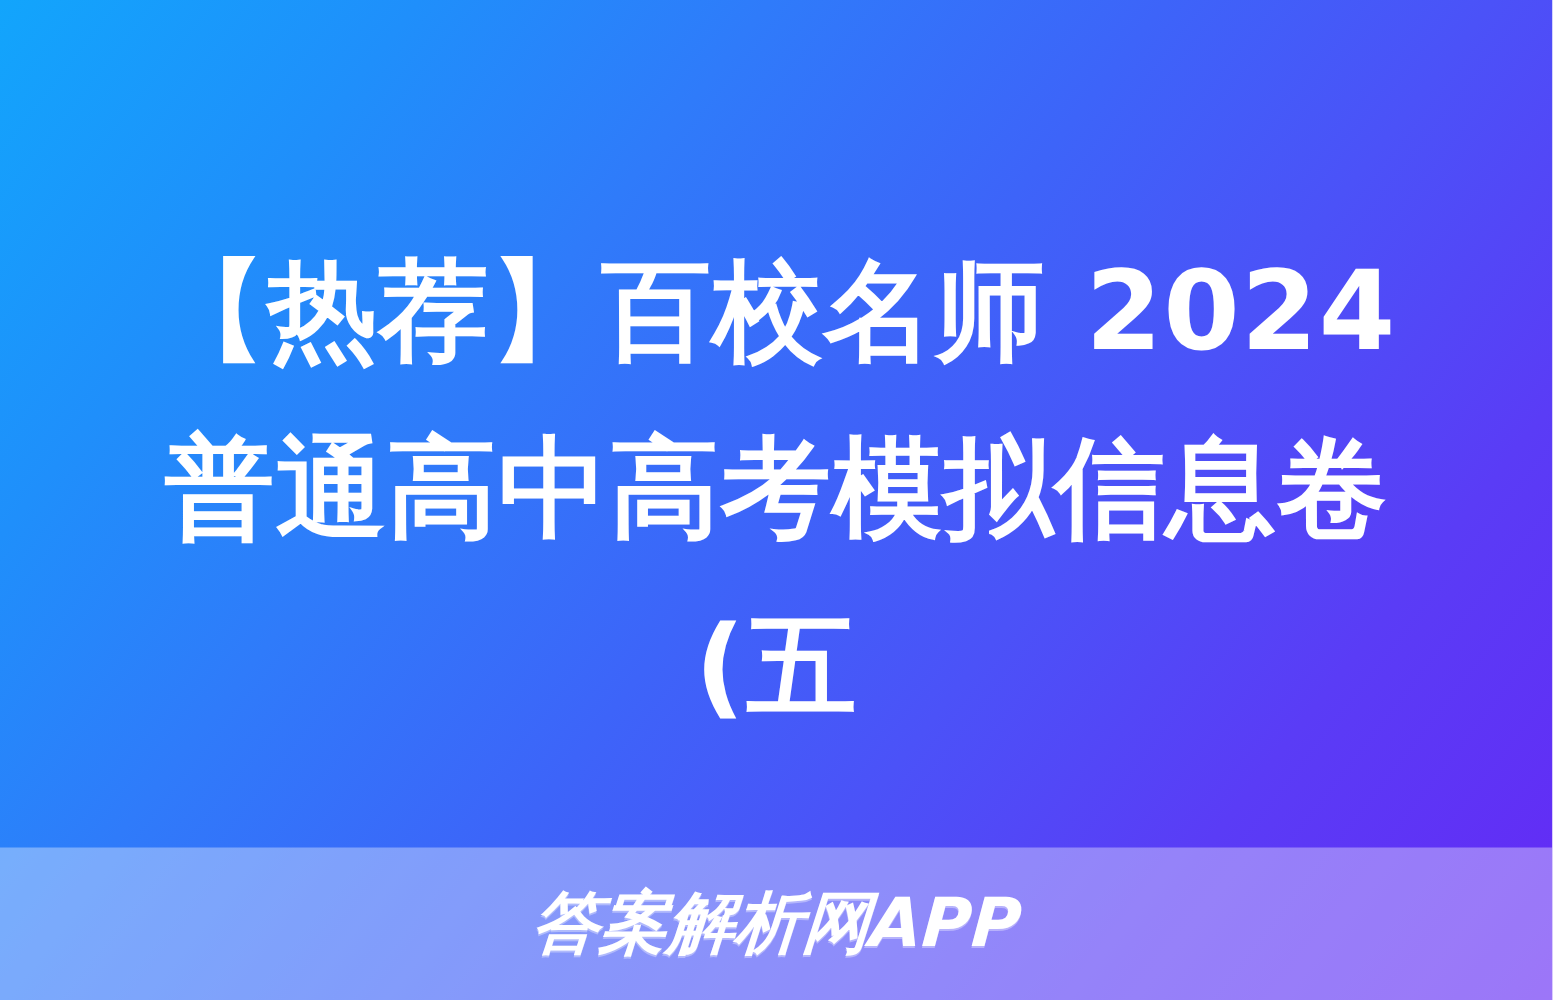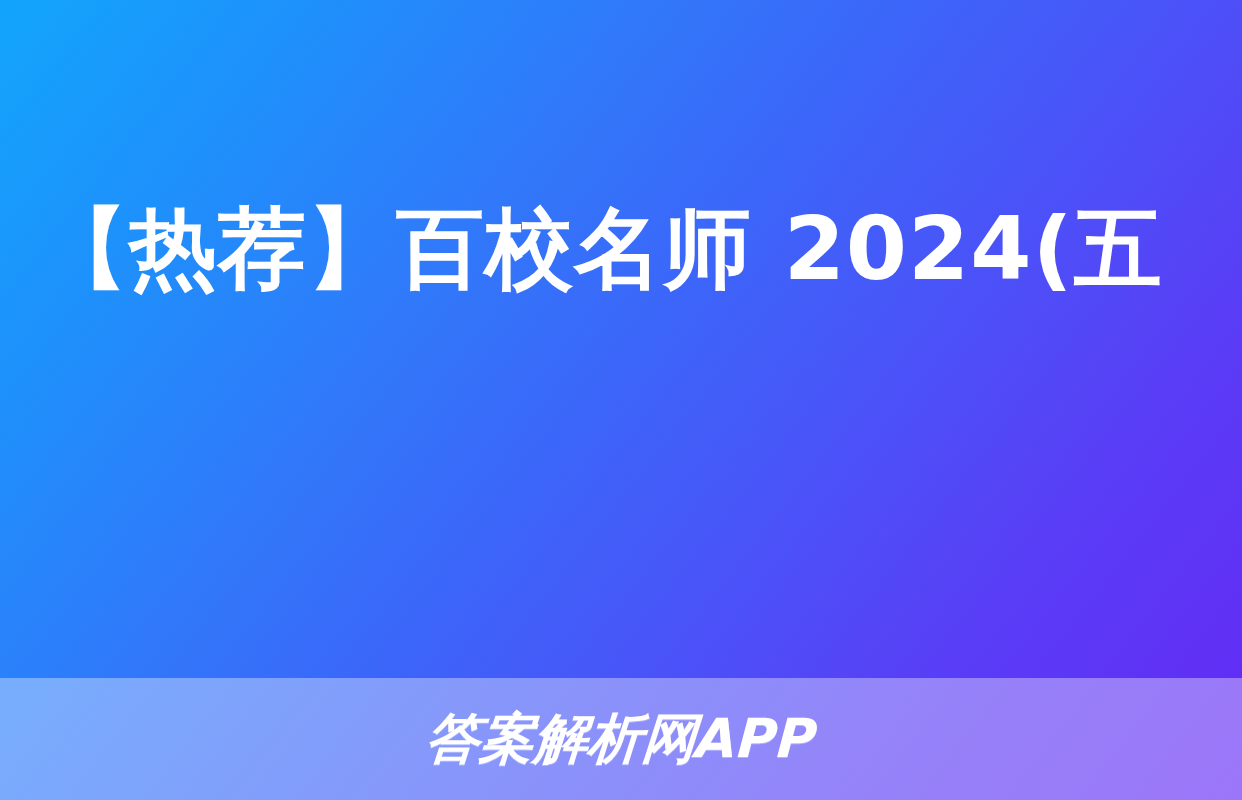--- a/index.html
+++ b/index.html
@@ -27,20 +27,21 @@
         #6429f5 100%);
   }
 
   
   .title-block {
     position: absolute;
     left: 0;
     right: 0;
     top: 178px;
     display: flex;
+    flex-direction: column;
     align-items: center;
     justify-content: flex-start;
     padding: 0 40px;
     box-sizing: border-box;
   }
 
   .title-line {
     color: #ffffff;
     font-size: 88px;
     line-height: 142px;
@@ -78,20 +79,21 @@
     text-shadow: 0 1px 0 rgba(255,255,255,0.35);
   }
 </style>
 </head>
 <body>
 
 <div class="card">
 
   <div class="title-block">
     <div class="title-line">【热荐】百校名师 2024</div>
+    <div class="title-line">普通高中高考模拟信息卷</div>
     <div class="title-line">(五</div>
   </div>
 
   <div class="footer-band">
     <div class="brand-text">答案解析网APP</div>
   </div>
 
 </div>
 
 </body></html>

